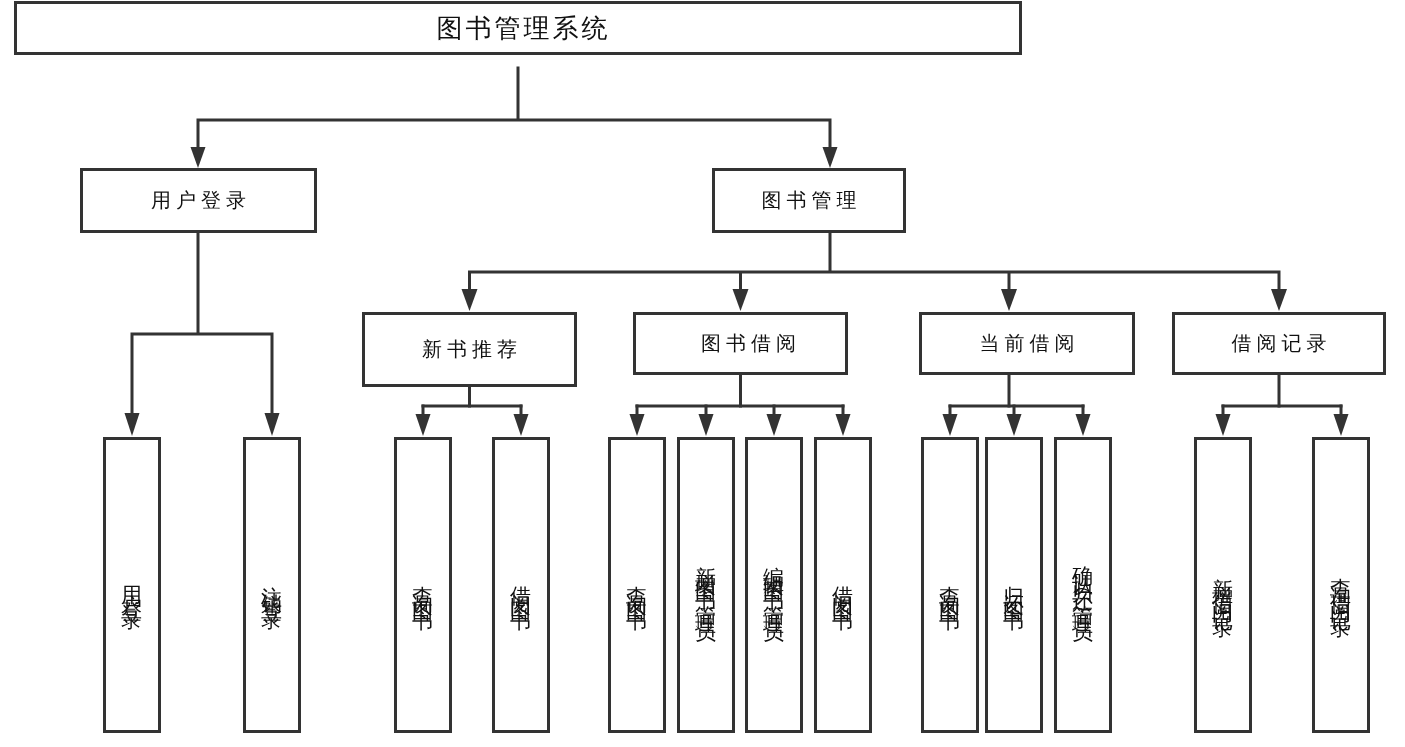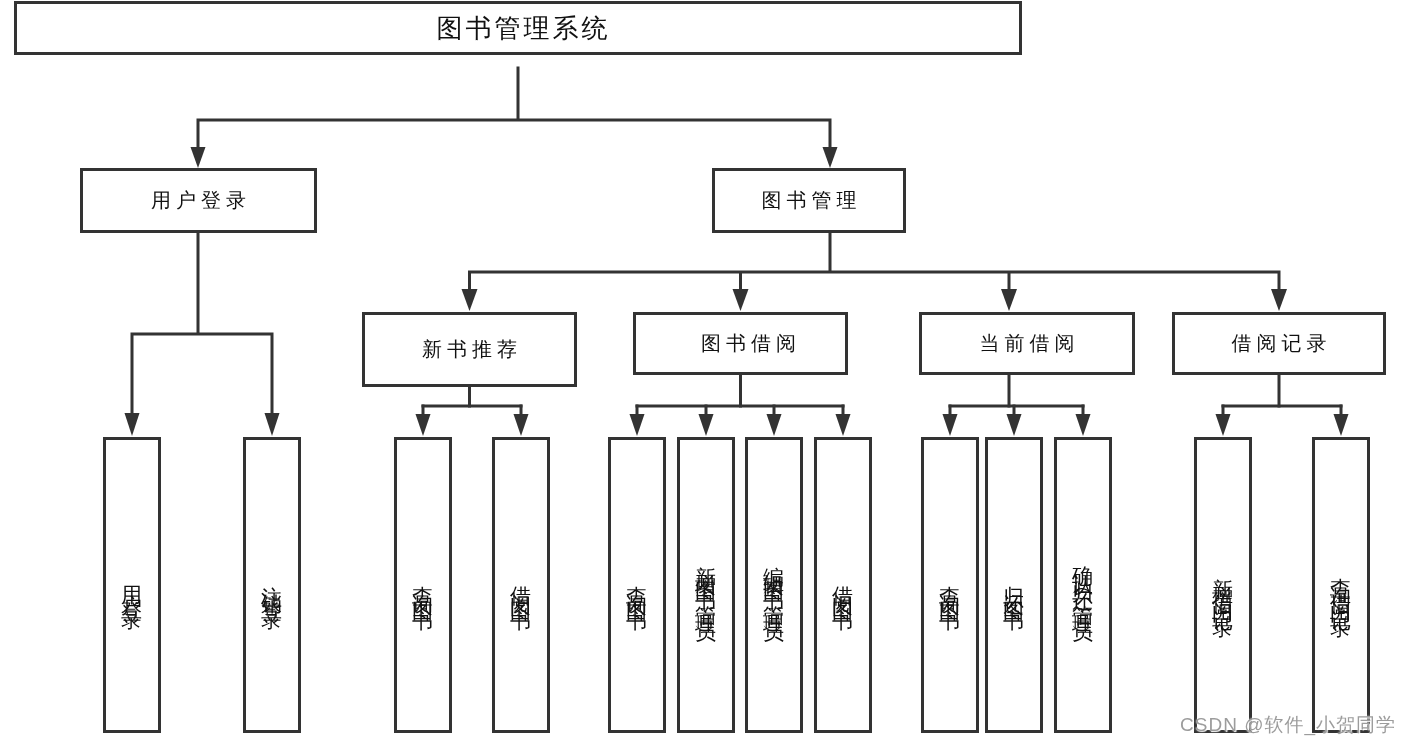--- a/index.html
+++ b/index.html
@@ -170,15 +170,14 @@
     <span class="vtext">确认归还（管理员）</span>
   </div>
 
   <div class="leaf" style="left:1194px;">
     <span class="vtext">新增借阅记录</span>
   </div>
   <div class="leaf" style="left:1312px;">
     <span class="vtext">查询借阅记录</span>
   </div>
 
-  <div class="watermark">CSDN @软件_小贺同学</div>
 
 </div>
 
 </body></html>

